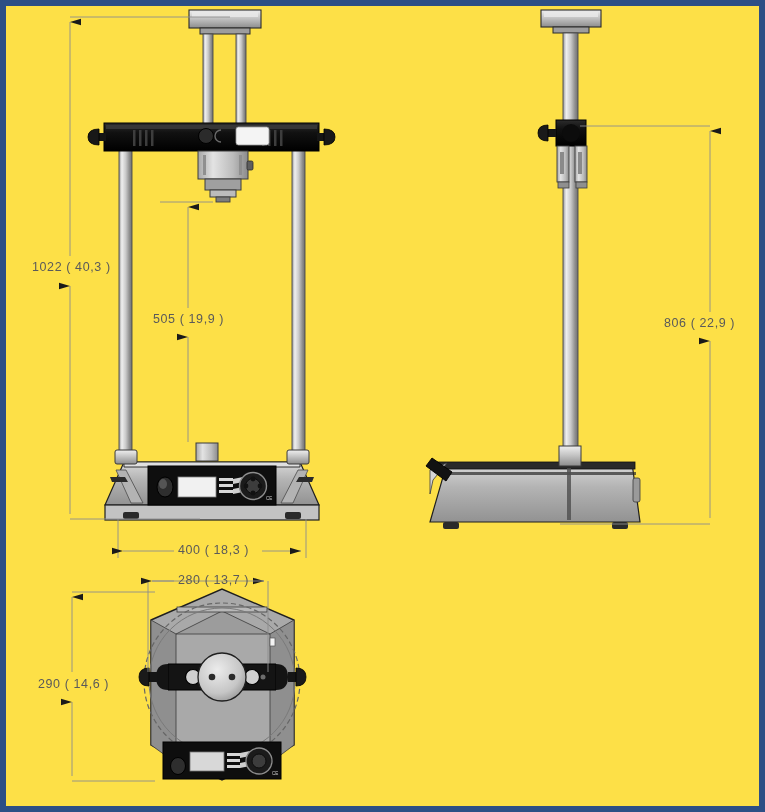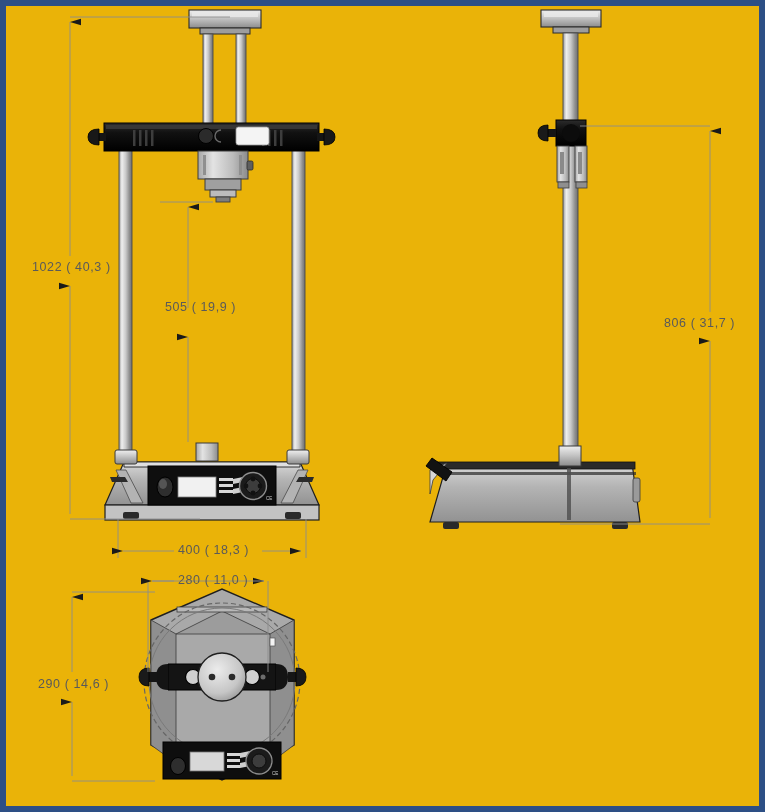--- a/index.html
+++ b/index.html
@@ -5,21 +5,21 @@
   * { box-sizing: border-box; }
   html, body {
     margin: 0; padding: 0;
     background: #ffffff;
     font-family: "Liberation Sans", sans-serif;
   }
   #page {
     position: relative;
     width: 765px;
     height: 812px;
-    background: #eab308;
+    background: #fde047;
     overflow: hidden;
   }
   #frame-border {
     position: absolute;
     left: 0; top: 0;
     width: 765px; height: 812px;
     border: 6px solid #2d4f85;
     pointer-events: none;
     z-index: 60;
   }
@@ -31,21 +31,21 @@
   .dim-label {
     position: absolute;
     font-family: "Liberation Sans", sans-serif;
     font-size: 12.5px;
     color: #5a5a5a;
     letter-spacing: 0.6px;
     white-space: nowrap;
     z-index: 40;
   }
   #label-1022 { left: 32px;  top: 260px; }
-  #label-505  { left: 153px; top: 300px; margin-left: 12px; }
+  #label-505  { left: 153px; top: 312px; }
   #label-400  { left: 178px; top: 543px; }
   #label-280  { left: 178px; top: 573px; }
   #label-370  { left: 38px;  top: 677px; }
   #label-806  { left: 664px; top: 316px; }
 </style>
 </head>
 <body>
 
 <div id="page">
 
@@ -323,18 +323,18 @@
         <line x1="560" y1="524" x2="710" y2="524"></line>
         <line x1="710" y1="131" x2="710" y2="312" marker-start="url(#arrUp)"></line>
         <line x1="710" y1="342" x2="710" y2="519" marker-end="url(#arrDn)" transform="rotate(180 710 430)"></line>
       </g>
     </g>
   </svg>
 
   <div class="dim-label" id="label-1022">1022 ( 40,3 )</div>
   <div class="dim-label" id="label-505">505 ( 19,9 )</div>
   <div class="dim-label" id="label-400">400 ( 18,3 )</div>
-  <div class="dim-label" id="label-280">280 ( 11,0 )</div>
+  <div class="dim-label" id="label-280">280 ( 13,7 )</div>
   <div class="dim-label" id="label-370">290 ( 14,6 )</div>
-  <div class="dim-label" id="label-806">806 ( 31,7 )</div>
+  <div class="dim-label" id="label-806">806 ( 22,9 )</div>
 
   <div id="frame-border"></div>
 </div>
 
 </body></html>

